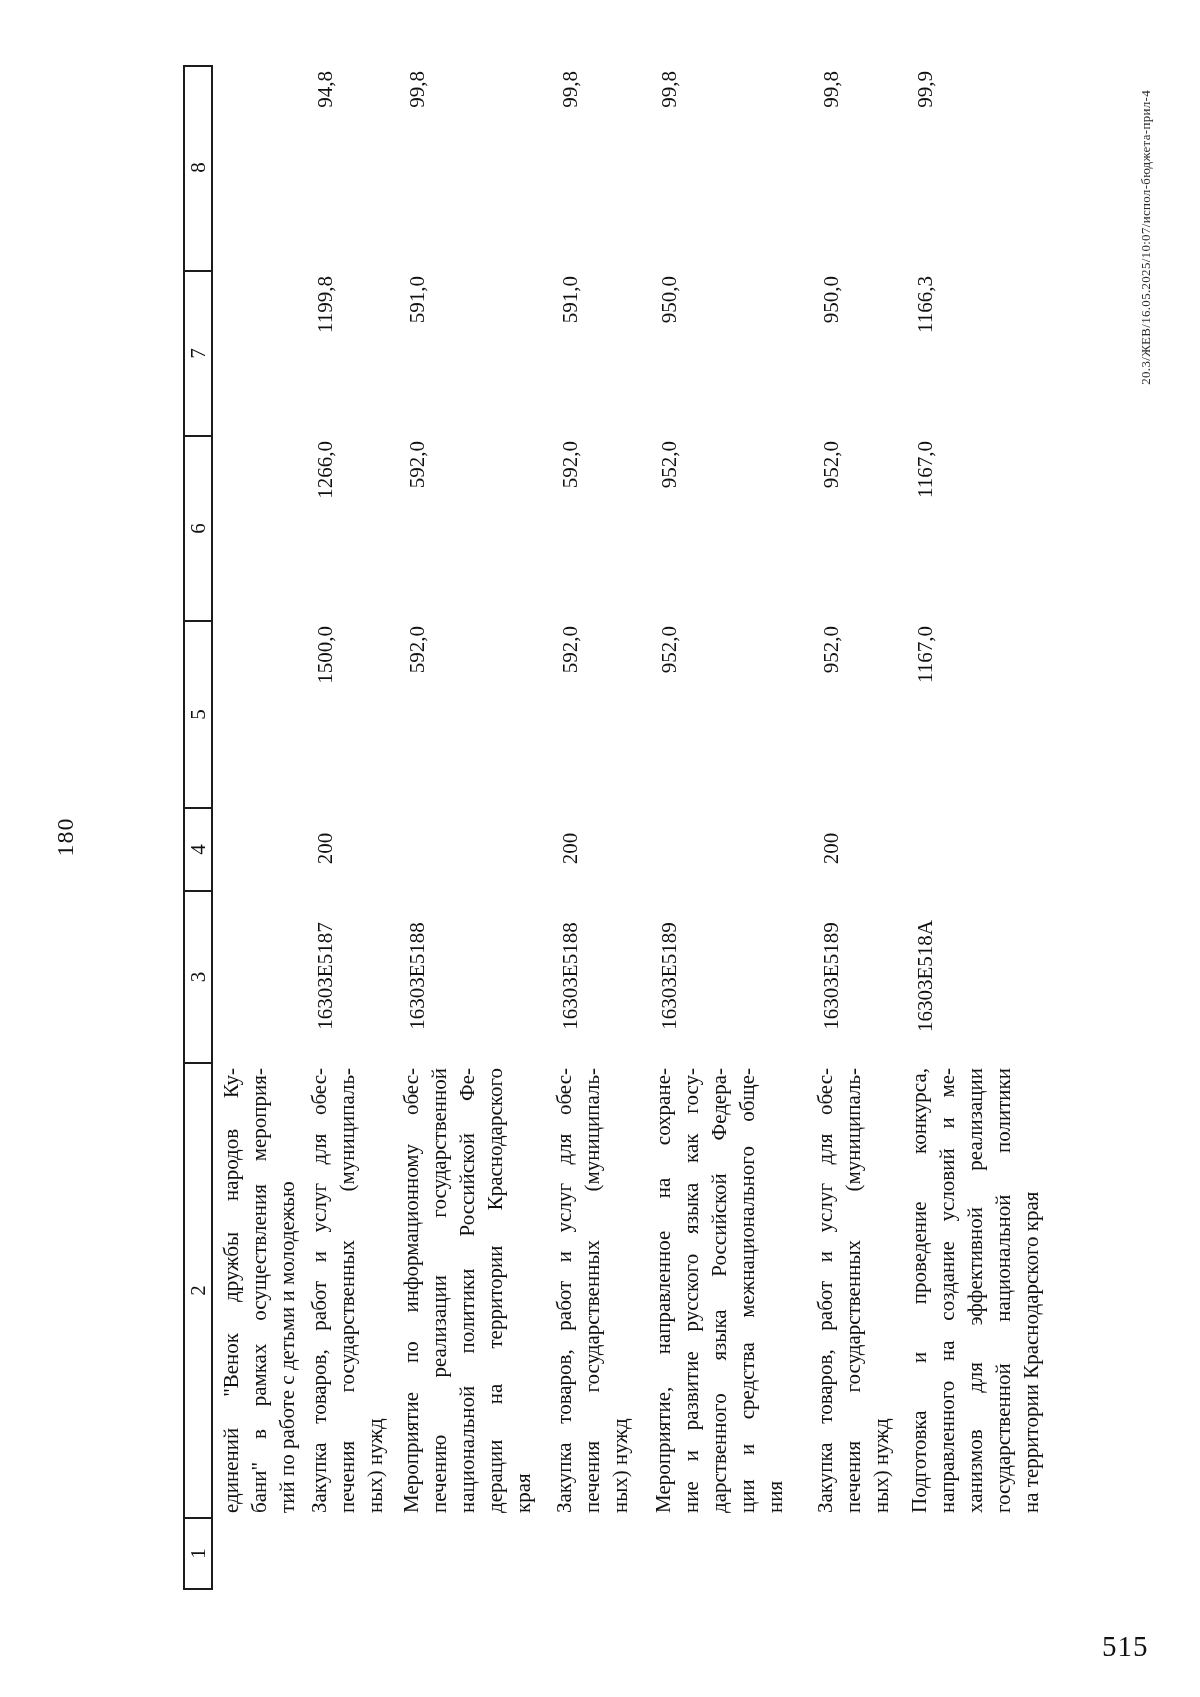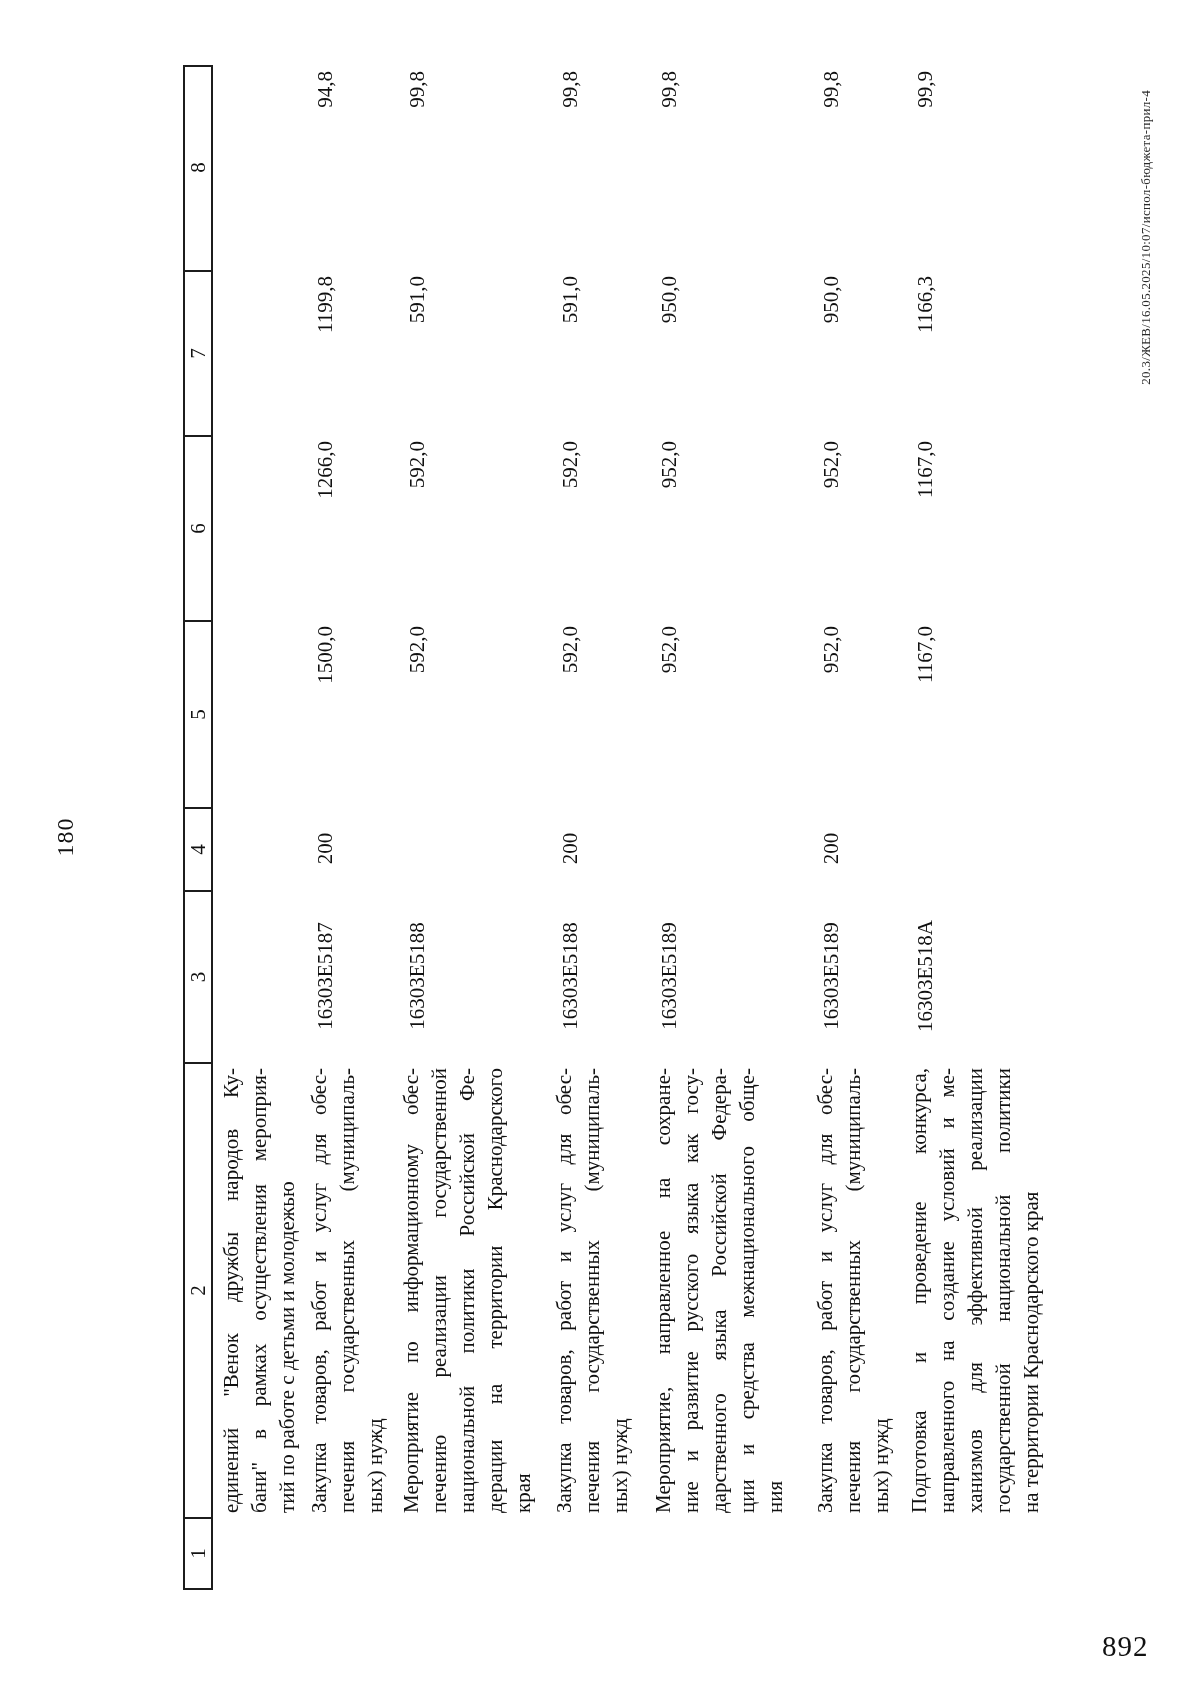--- a/index.html
+++ b/index.html
@@ -187,14 +187,14 @@
           <div class="td c7 num">1166,3</div>
           <div class="td c8 num">99,9</div>
         </div>
 
       </div>
     </div>
 
     <div class="footer-note">20.3/ЖЕВ/16.05.2025/10:07/испол-бюджета-прил-4</div>
   </div>
 
-  <div class="pn-bottom">892</div>
+  <div class="pn-bottom">515</div>
 </div>
 
 </body></html>

